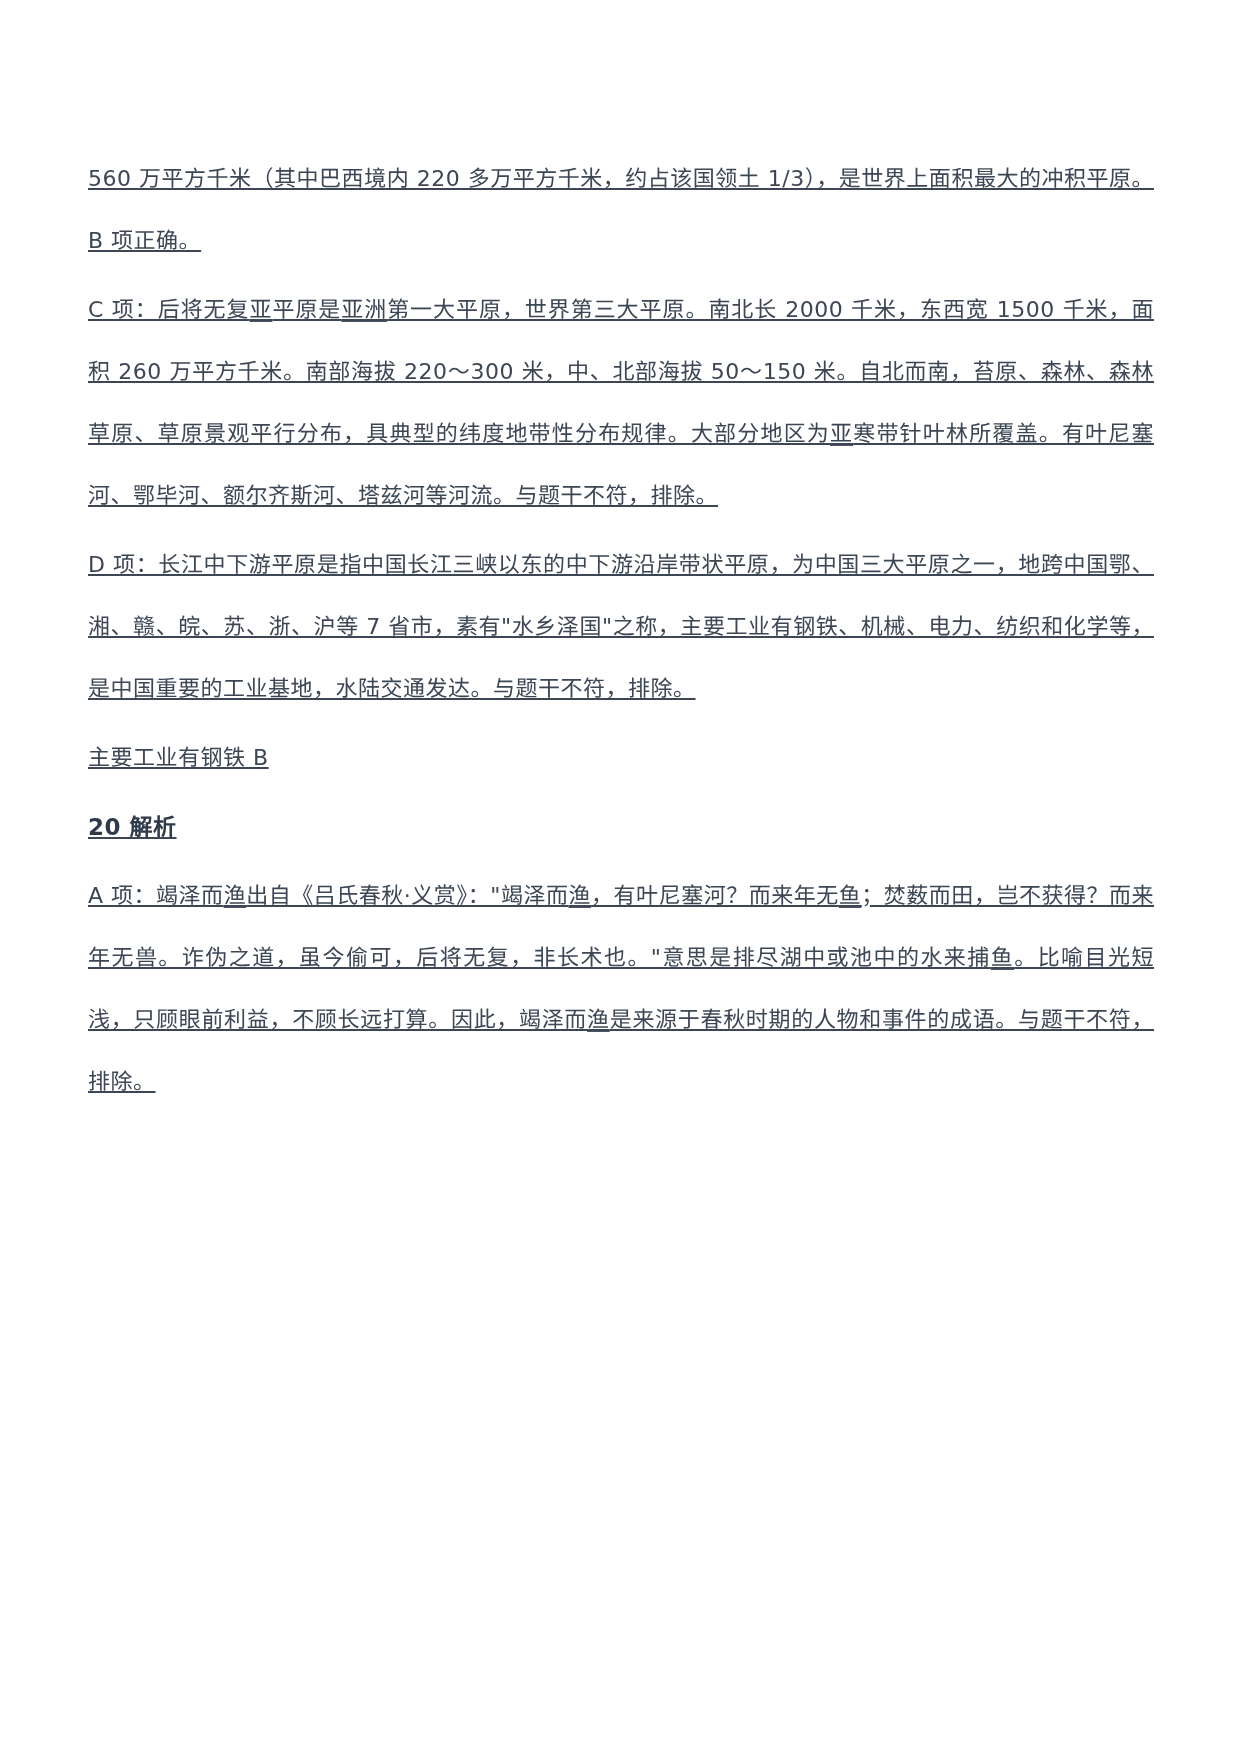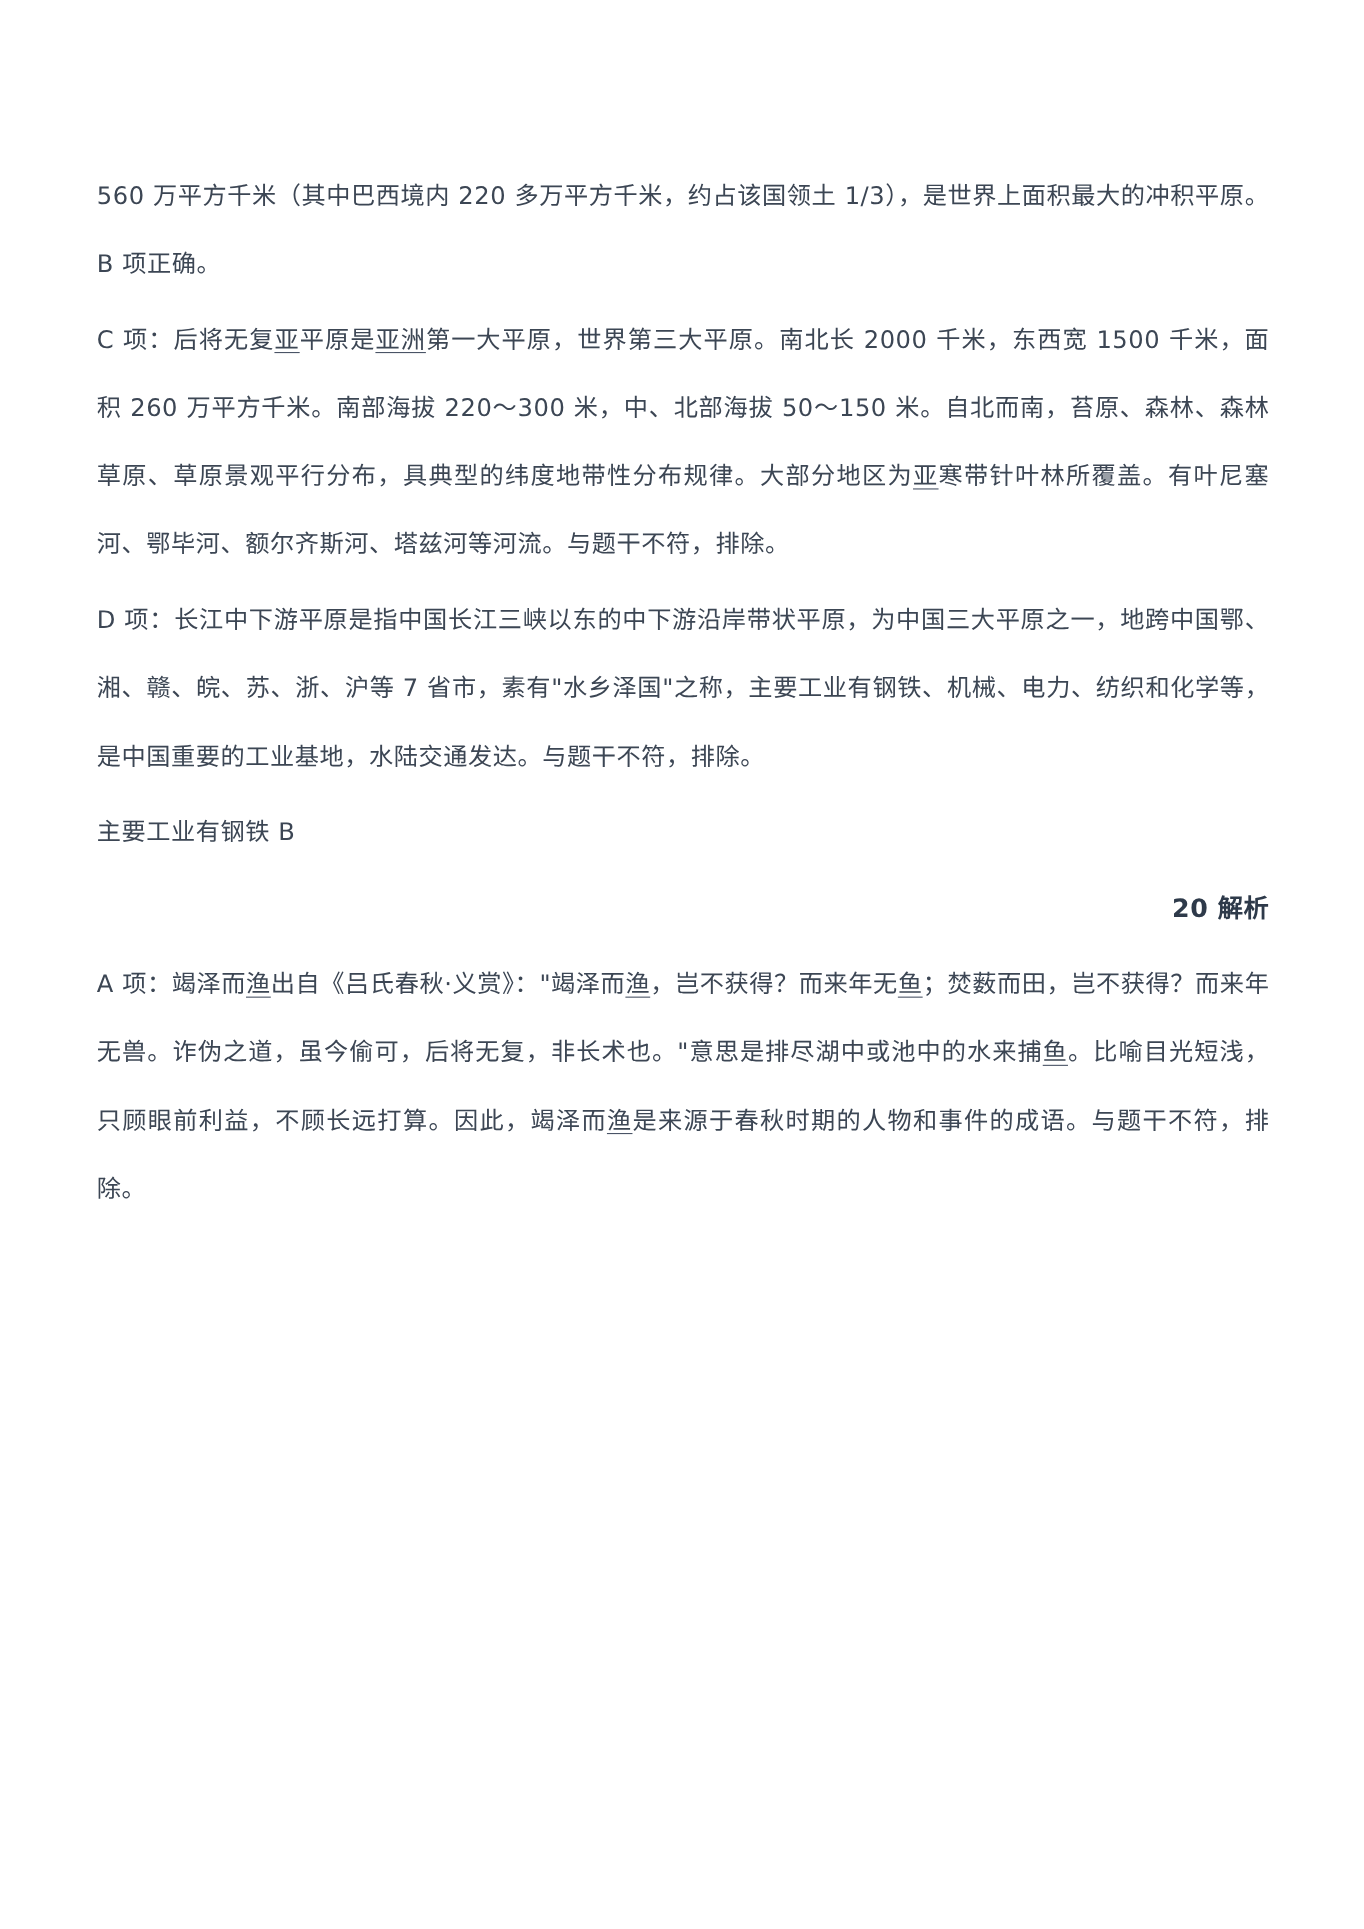--- a/index.html
+++ b/index.html
@@ -17,31 +17,32 @@
   .doc {
     position: absolute;
     top: 148px;
     left: 88px;
     width: 1066px;
     color: #3c4654;
     font-size: 22px;
     line-height: 62px;
     text-align: justify;
     letter-spacing: 0.5px;
+    text-decoration: underline;
   }
   .doc p {
     margin: 0 0 7px 0;
   }
   .doc h3 {
     margin: 0 0 7px 0;
     font-size: 23px;
     font-weight: bold;
     color: #2e3a4a;
     line-height: 62px;
-    text-align: right;
+    text-align: left;
   }
   .u {
     text-decoration: underline;
     text-decoration-thickness: 1px;
     text-underline-offset: 4px;
     text-decoration-color: #4a5466;
   }
 </style>
 </head>
 <body>
@@ -53,15 +54,15 @@
 
   <p><span>C 项：后将无复</span><span class="u">亚</span><span>平原是</span><span class="u">亚洲</span><span>第一大平原，世界第三大平原。南北长 2000 千米，东西宽 1500 千米，面积 260 万平方千米。南部海拔 220～300 米，中、北部海拔 50～150 米。自北而南，苔原、森林、森林草原、草原景观平行分布，具典型的纬度地带性分布规律。大部分地区为</span><span class="u">亚</span><span>寒带针叶林所覆盖。有叶尼塞河、鄂毕河、额尔齐斯河、塔兹河等河流。与题干不符，排除。</span></p>
 
   <p><span>D 项：长江中下游平原是指中国长江三峡以东的中下游沿岸带状平原，为中国三大平原之一，地跨中国鄂、湘、赣、皖、苏、浙、沪等 7 省市，素有"水乡泽国"之称，主要工业有钢铁、机械、电力、纺织和化学等，是中国重要的工业基地，水陆交通发达。与题干不符，排除。</span></p>
 
   <p><span>主要工业有钢铁 B</span></p>
 
   <h3><span>20 解析</span></h3>
 
 
-  <p><span>A 项：竭泽而</span><span class="u">渔</span><span>出自《吕氏春秋·义赏》："竭泽而</span><span class="u">渔</span><span>，岂不获得？而来年无</span><span class="u">鱼</span><span>；焚薮而田，岂不获得？而来年无兽。诈伪之道，虽今偷可，后将无复，非长术也。"意思是排尽湖中或池中的水来捕</span><span class="u">鱼</span><span>。比喻目光短浅，只顾眼前利益，不顾长远打算。因此，竭泽而</span><span class="u">渔</span><span>是来源于春秋时期的人物和事件的成语。与题干不符，排除。</span></p>
+  <p><span>A 项：竭泽而</span><span class="u">渔</span><span>出自《吕氏春秋·义赏》："竭泽而</span><span class="u">渔</span><span>，有叶尼塞河？而来年无</span><span class="u">鱼</span><span>；焚薮而田，岂不获得？而来年无兽。诈伪之道，虽今偷可，后将无复，非长术也。"意思是排尽湖中或池中的水来捕</span><span class="u">鱼</span><span>。比喻目光短浅，只顾眼前利益，不顾长远打算。因此，竭泽而</span><span class="u">渔</span><span>是来源于春秋时期的人物和事件的成语。与题干不符，排除。</span></p>
 
 </div>
 
 </body></html>

